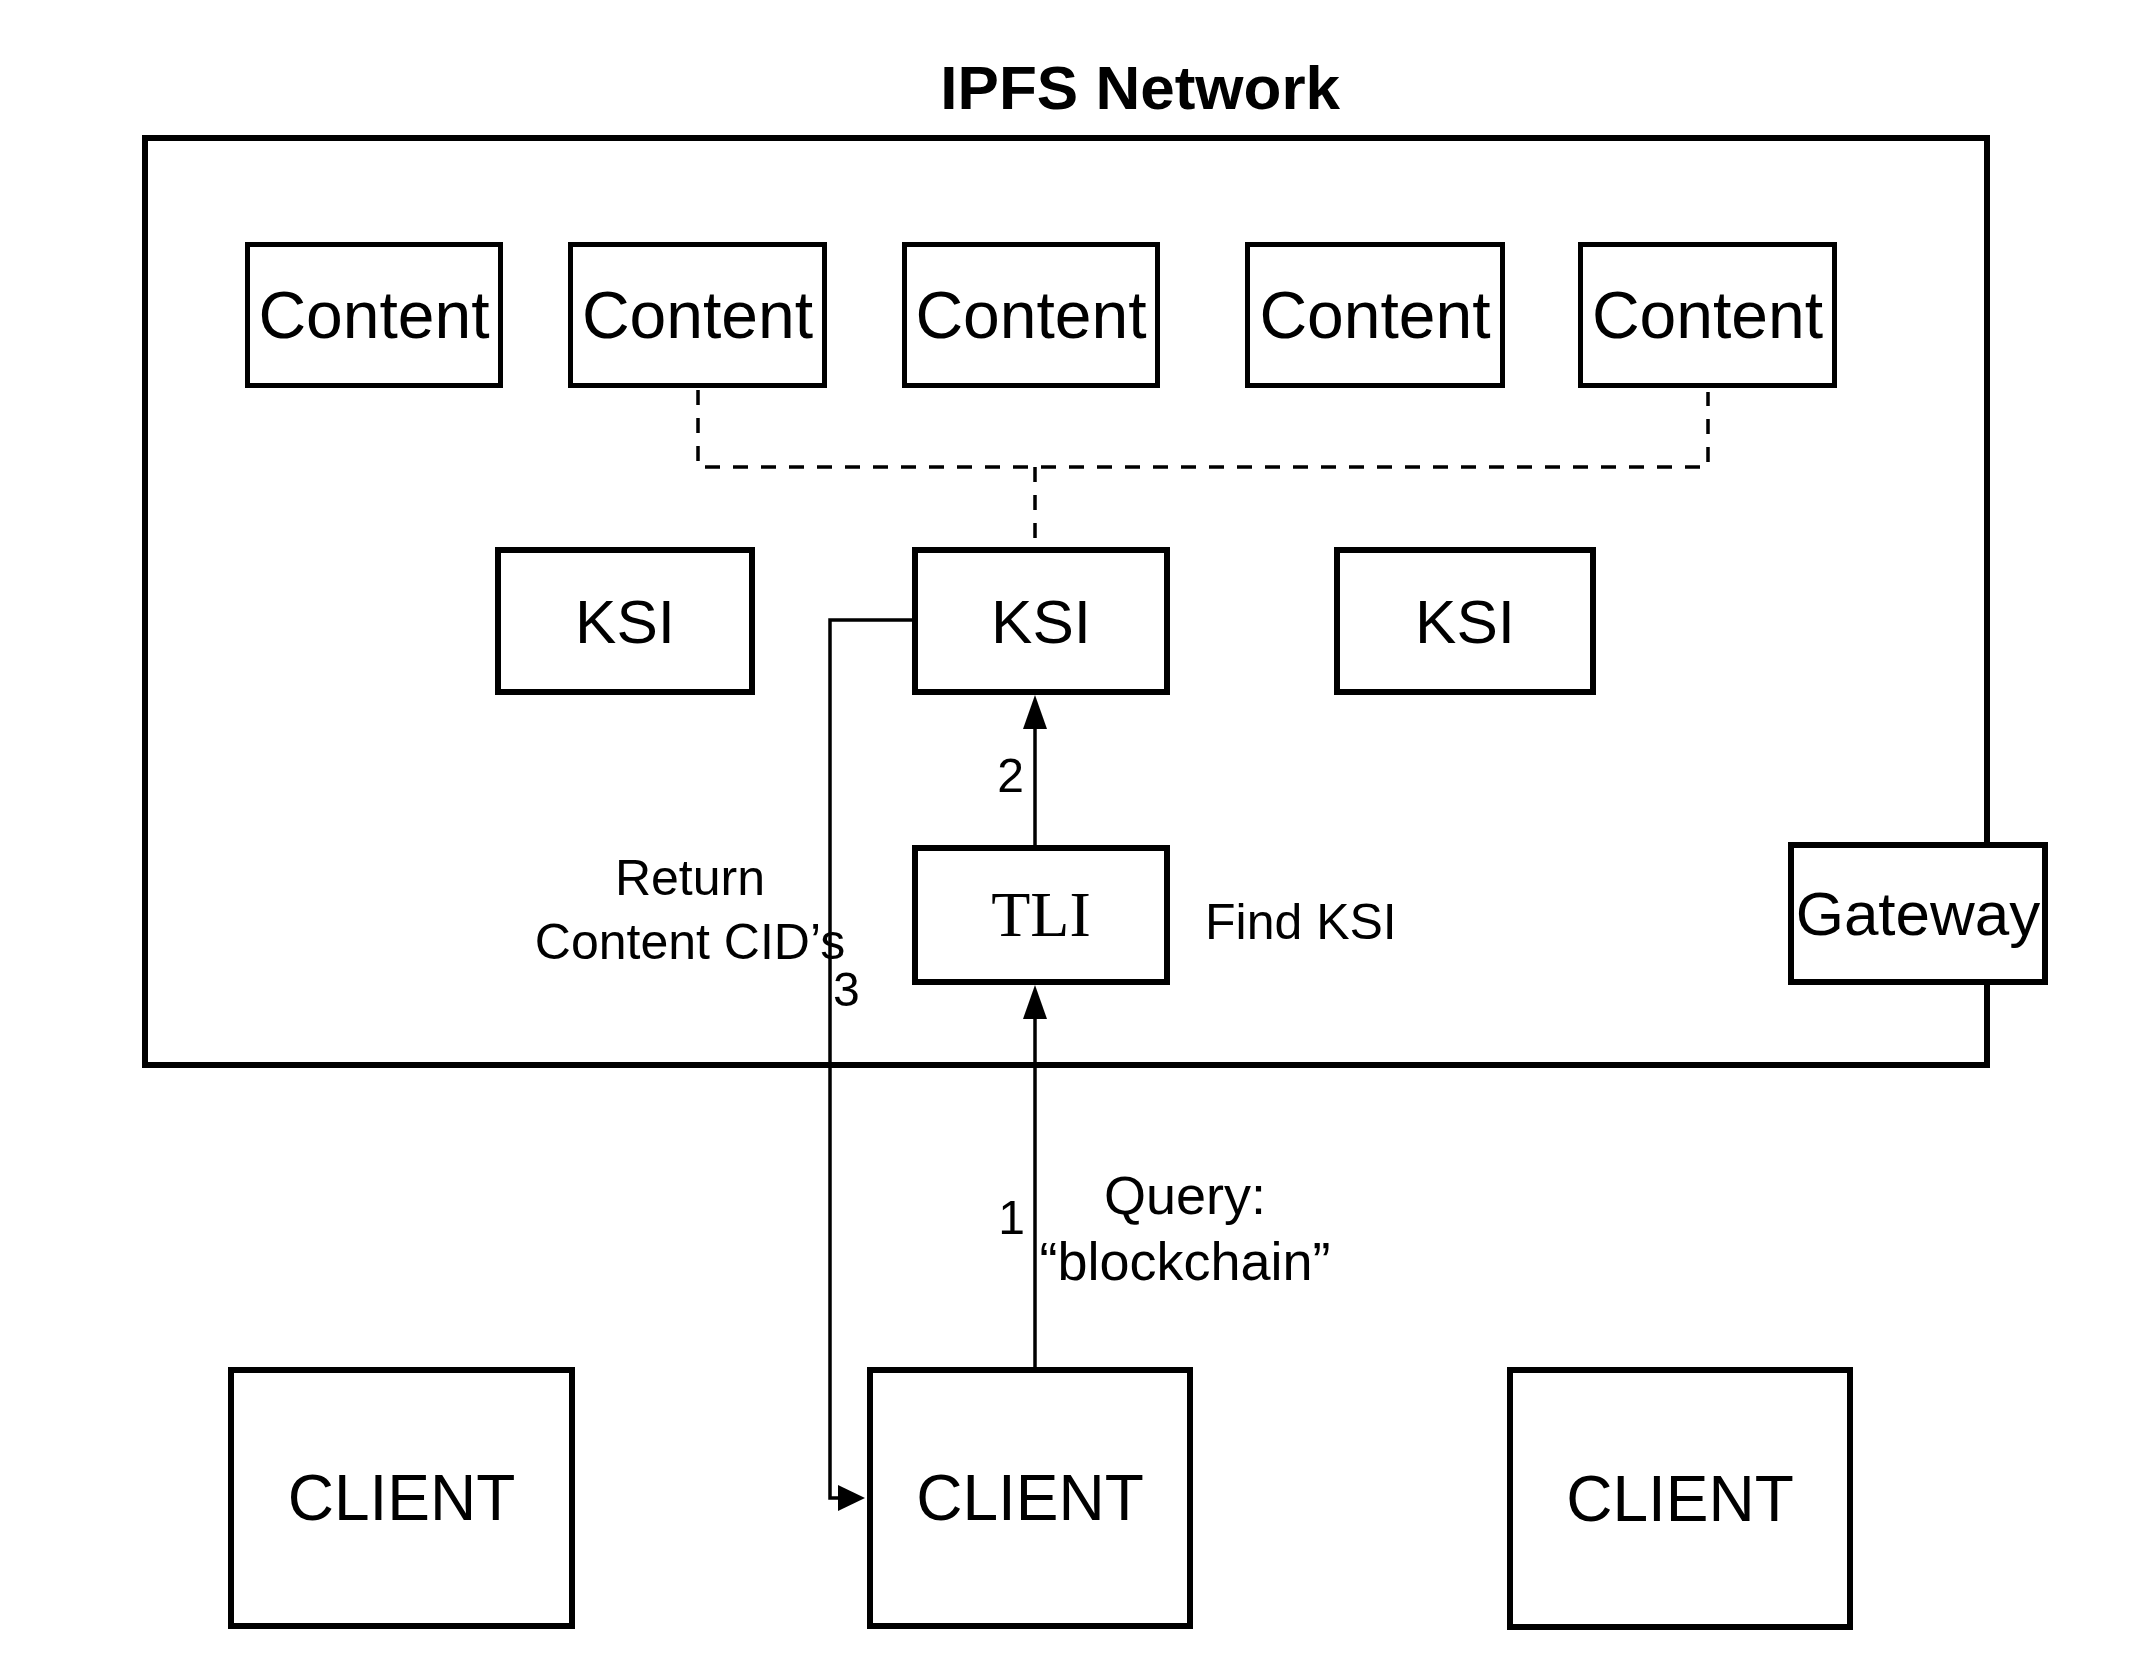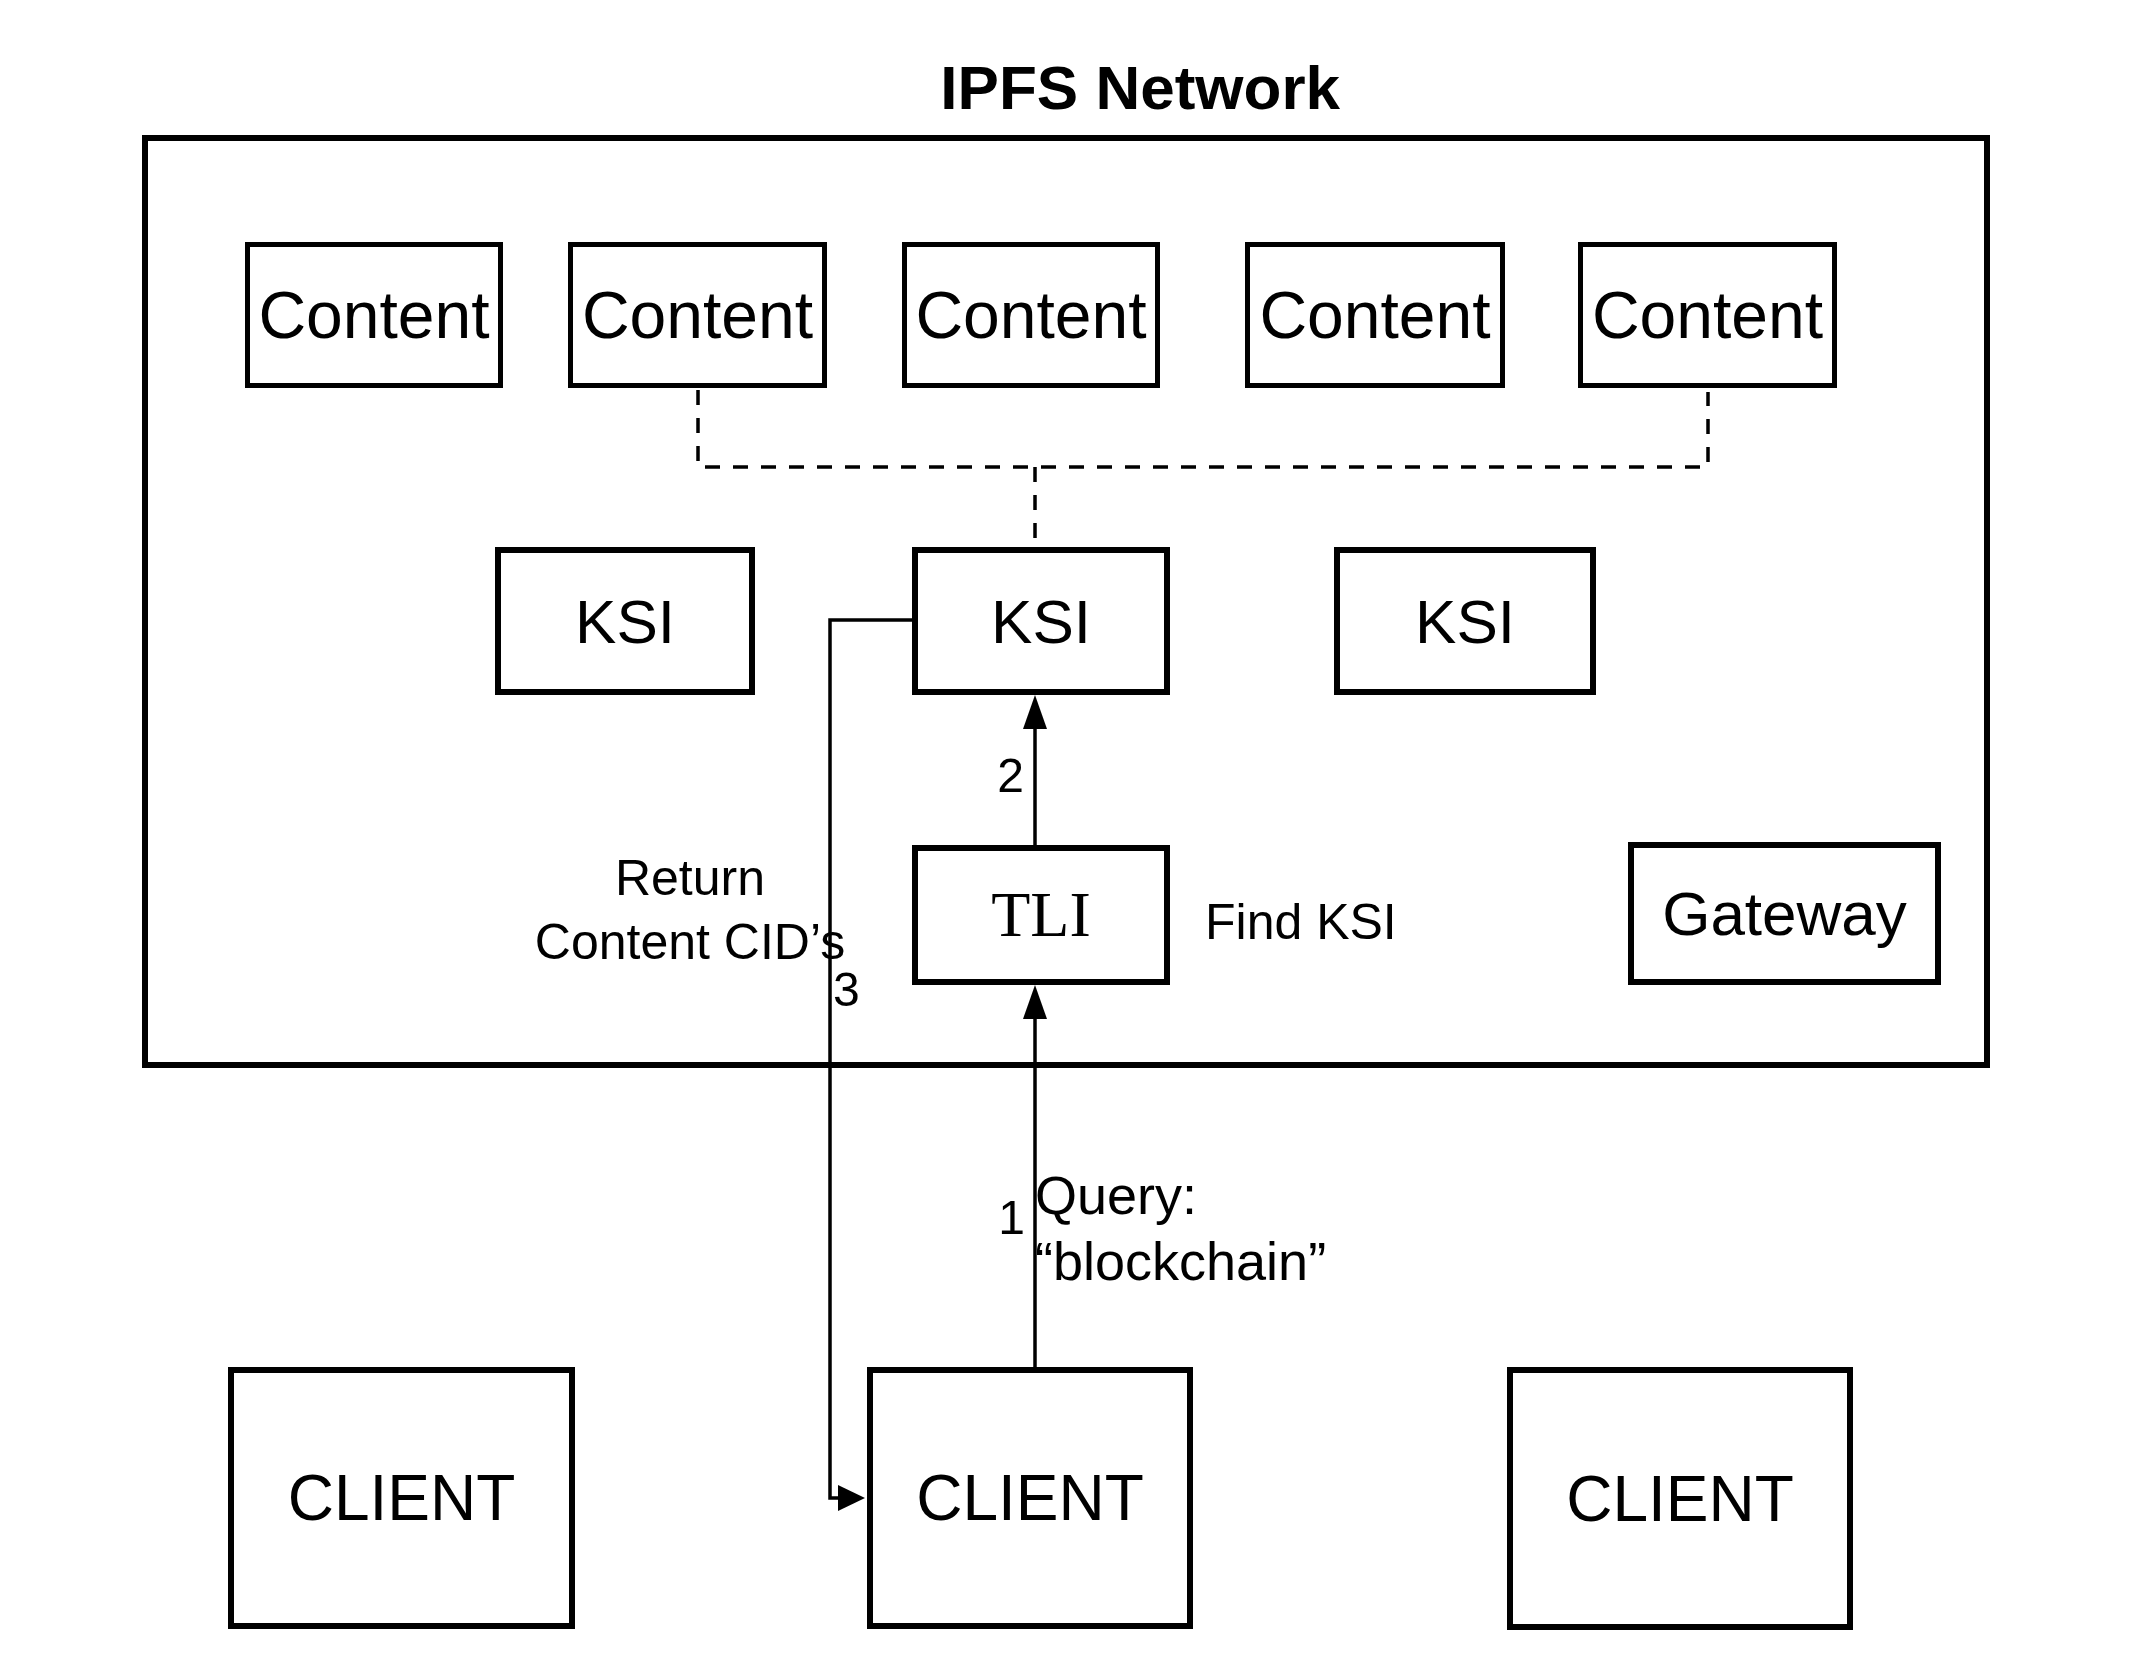--- a/index.html
+++ b/index.html
@@ -36,35 +36,35 @@
   .c1 { left: 245px;  top: 242px; width: 258px; height: 146px; }
   .c2 { left: 568px;  top: 242px; width: 259px; height: 146px; }
   .c3 { left: 902px;  top: 242px; width: 258px; height: 146px; }
   .c4 { left: 1245px; top: 242px; width: 260px; height: 146px; }
   .c5 { left: 1578px; top: 242px; width: 259px; height: 146px; }
   .ksi-node { font-size: 62px; }
   .k1 { left: 495px;  top: 547px; width: 260px; height: 148px; }
   .k2 { left: 912px;  top: 547px; width: 258px; height: 148px; }
   .k3 { left: 1334px; top: 547px; width: 262px; height: 148px; }
   .tli { left: 912px;  top: 845px; width: 258px; height: 140px; font-size: 64px; font-family: Liberation Serif, serif; }
-  .gateway { left: 1628px; top: 842px; width: 313px; height: 143px; font-size: 62px; }
+  .gateway { left: 1788px; top: 842px; width: 260px; height: 143px; font-size: 62px; }
   .client-node { font-size: 64px; }
   .cl1 { left: 228px;  top: 1367px; width: 347px; height: 262px; }
   .cl2 { left: 867px;  top: 1367px; width: 326px; height: 262px; }
   .cl3 { left: 1507px; top: 1367px; width: 346px; height: 263px; }
   .lines { left: 0; top: 0; width: 2142px; height: 1672px; }
   .annot { font-size: 50px; line-height: 64px; }
   .return-label {
     left: 480px; top: 846px; width: 420px;
     text-align: center;
   }
   .find-ksi { left: 1205px; top: 890px; white-space: nowrap; }
   .query-label {
     left: 1035px; top: 1162px; width: 300px;
-    font-size: 54px; line-height: 66px; white-space: nowrap;
+    font-size: 54px; line-height: 66px; text-align: center; white-space: nowrap;
   }
   .step-num { font-size: 48px; line-height: 52px; }
   .step1 { left: 940px; top: 1192px; width: 85px; text-align: right; }
   .step2 { left: 940px; top: 750px;  width: 84px; text-align: right; }
   .step3 { left: 833px; top: 964px; }
 </style>
 </head>
 <body>
 
 <div class="canvas">

